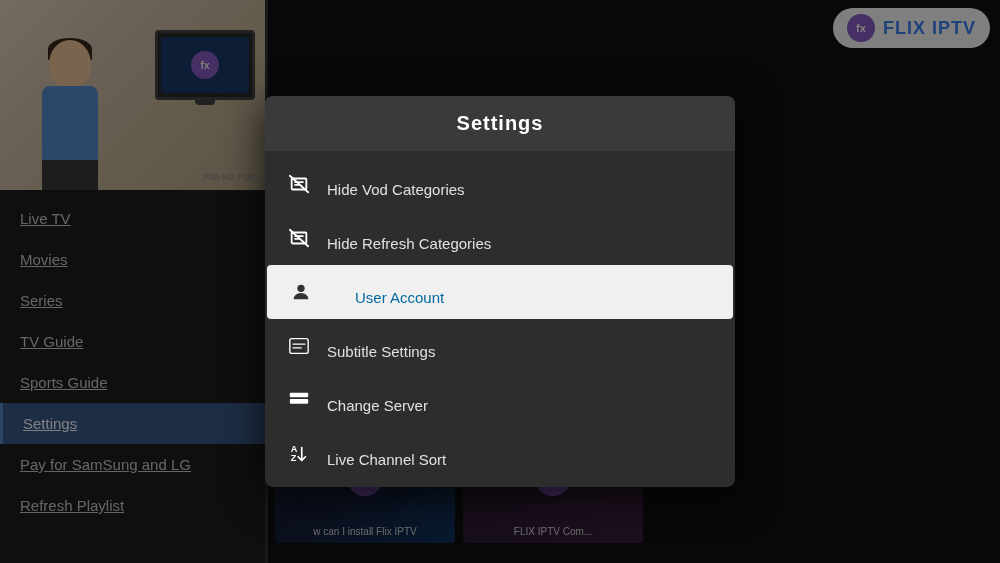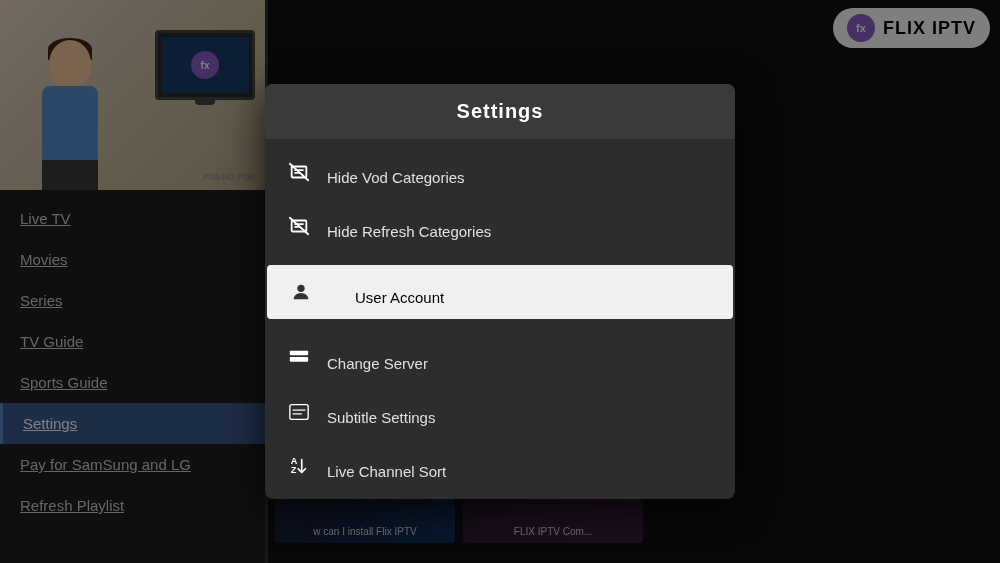--- a/index.html
+++ b/index.html
@@ -211,21 +211,21 @@
       justify-content: center;
     }
 
     .logo-icon span {
       color: white;
       font-size: 11px;
       font-weight: bold;
     }
 
     .logo-text {
-      color: #000000;
+      color: #3b82f6;
       font-size: 18px;
       font-weight: bold;
       letter-spacing: 1px;
     }
 
     
     .thumbnail-row {
       position: absolute;
       bottom: 0;
       left: 0;
@@ -339,23 +339,23 @@
       padding: 13px 20px;
       cursor: pointer;
       color: #e0e0e0;
       font-size: 15px;
       gap: 14px;
       transition: background 0.15s;
     }
 
     .settings-item.active {
       background: #f0f0f0;
-      color: #000000;
+      color: #0369a1;
       border-radius: 4px;
-      margin: 12px 2px;
+      margin: 0 2px;
       gap: 40px;
     }
 
     .settings-item.active .item-icon {
       color: #333;
     }
 
     .item-icon {
       width: 28px;
       height: 28px;
@@ -509,44 +509,44 @@
       <li class="settings-item active">
         <span class="item-icon">
           <svg viewBox="0 0 24 24" xmlns="http://www.w3.org/2000/svg">
             <circle cx="12" cy="8" r="4"></circle>
             <path d="M4 20c0-4 3.6-7 8-7s8 3 8 7"></path>
           </svg>
         </span>
         <span class="item-label">User Account</span>
       </li>
 
+
+      <li class="settings-item">
+        <span class="item-icon">
+          <svg viewBox="0 0 24 24" xmlns="http://www.w3.org/2000/svg">
+            <rect x="2" y="4" width="20" height="16" rx="2" fill="none" stroke="currentColor" stroke-width="1.5"></rect>
+            <line x1="5" y1="10" x2="19" y2="10" stroke="currentColor" stroke-width="1.5"></line>
+            <line x1="5" y1="14" x2="15" y2="14" stroke="currentColor" stroke-width="1.5"></line>
+          </svg>
+        </span>
+        <span class="item-label">Subtitle Settings</span>
+      </li>
 
       <li class="settings-item">
         <span class="item-icon">
           <svg viewBox="0 0 24 24" xmlns="http://www.w3.org/2000/svg">
             <rect x="2" y="4" width="20" height="5" rx="1"></rect>
             <rect x="2" y="11" width="20" height="5" rx="1"></rect>
             <circle cx="18" cy="6.5" r="1"></circle>
             <circle cx="18" cy="13.5" r="1"></circle>
           </svg>
         </span>
         <span class="item-label">Change Server</span>
       </li>
 
-      <li class="settings-item">
-        <span class="item-icon">
-          <svg viewBox="0 0 24 24" xmlns="http://www.w3.org/2000/svg">
-            <rect x="2" y="4" width="20" height="16" rx="2" fill="none" stroke="currentColor" stroke-width="1.5"></rect>
-            <line x1="5" y1="10" x2="19" y2="10" stroke="currentColor" stroke-width="1.5"></line>
-            <line x1="5" y1="14" x2="15" y2="14" stroke="currentColor" stroke-width="1.5"></line>
-          </svg>
-        </span>
-        <span class="item-label">Subtitle Settings</span>
-      </li>
-
 
       <li class="settings-item">
         <span class="item-icon">
           <svg viewBox="0 0 24 24" xmlns="http://www.w3.org/2000/svg">
             <text x="3" y="10" font-size="10" fill="currentColor" font-weight="bold">A</text>
             <text x="3" y="20" font-size="10" fill="currentColor" font-weight="bold">Z</text>
             <line x1="15" y1="5" x2="15" y2="19" stroke="currentColor" stroke-width="1.8" stroke-linecap="round"></line>
             <polyline points="11,15 15,19 19,15" fill="none" stroke="currentColor" stroke-width="1.8" stroke-linecap="round" stroke-linejoin="round"></polyline>
           </svg>
         </span>

